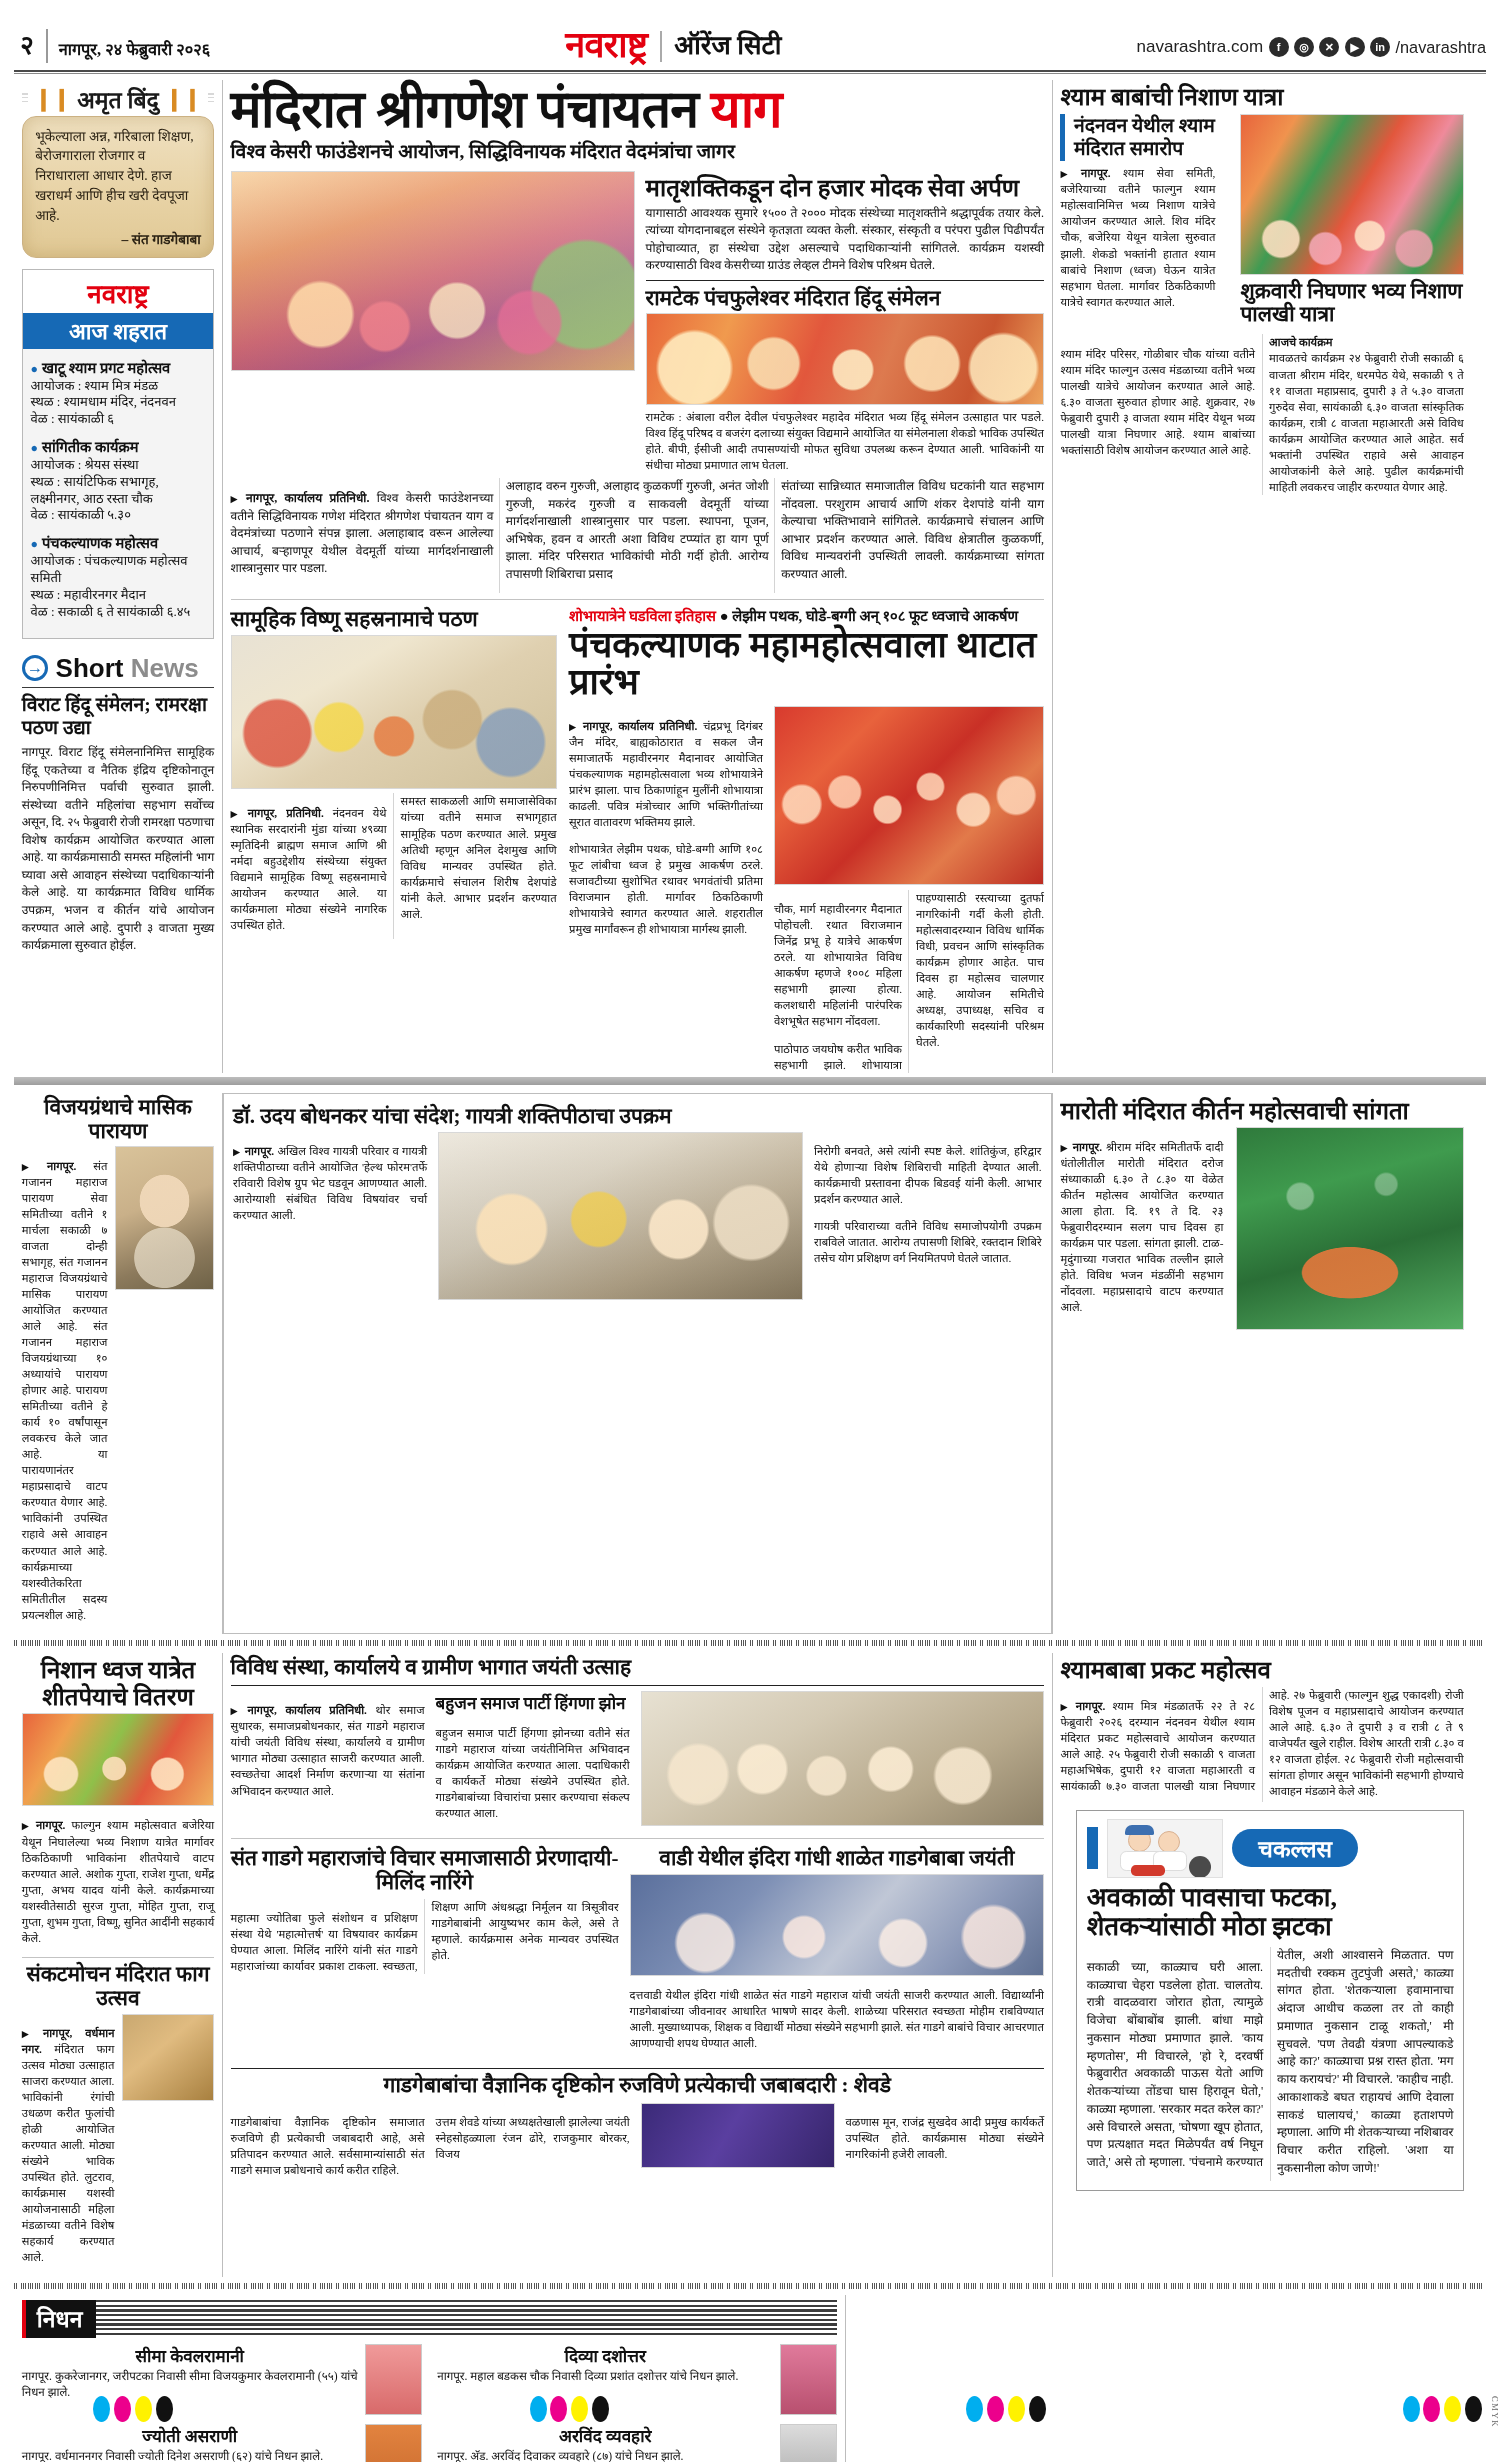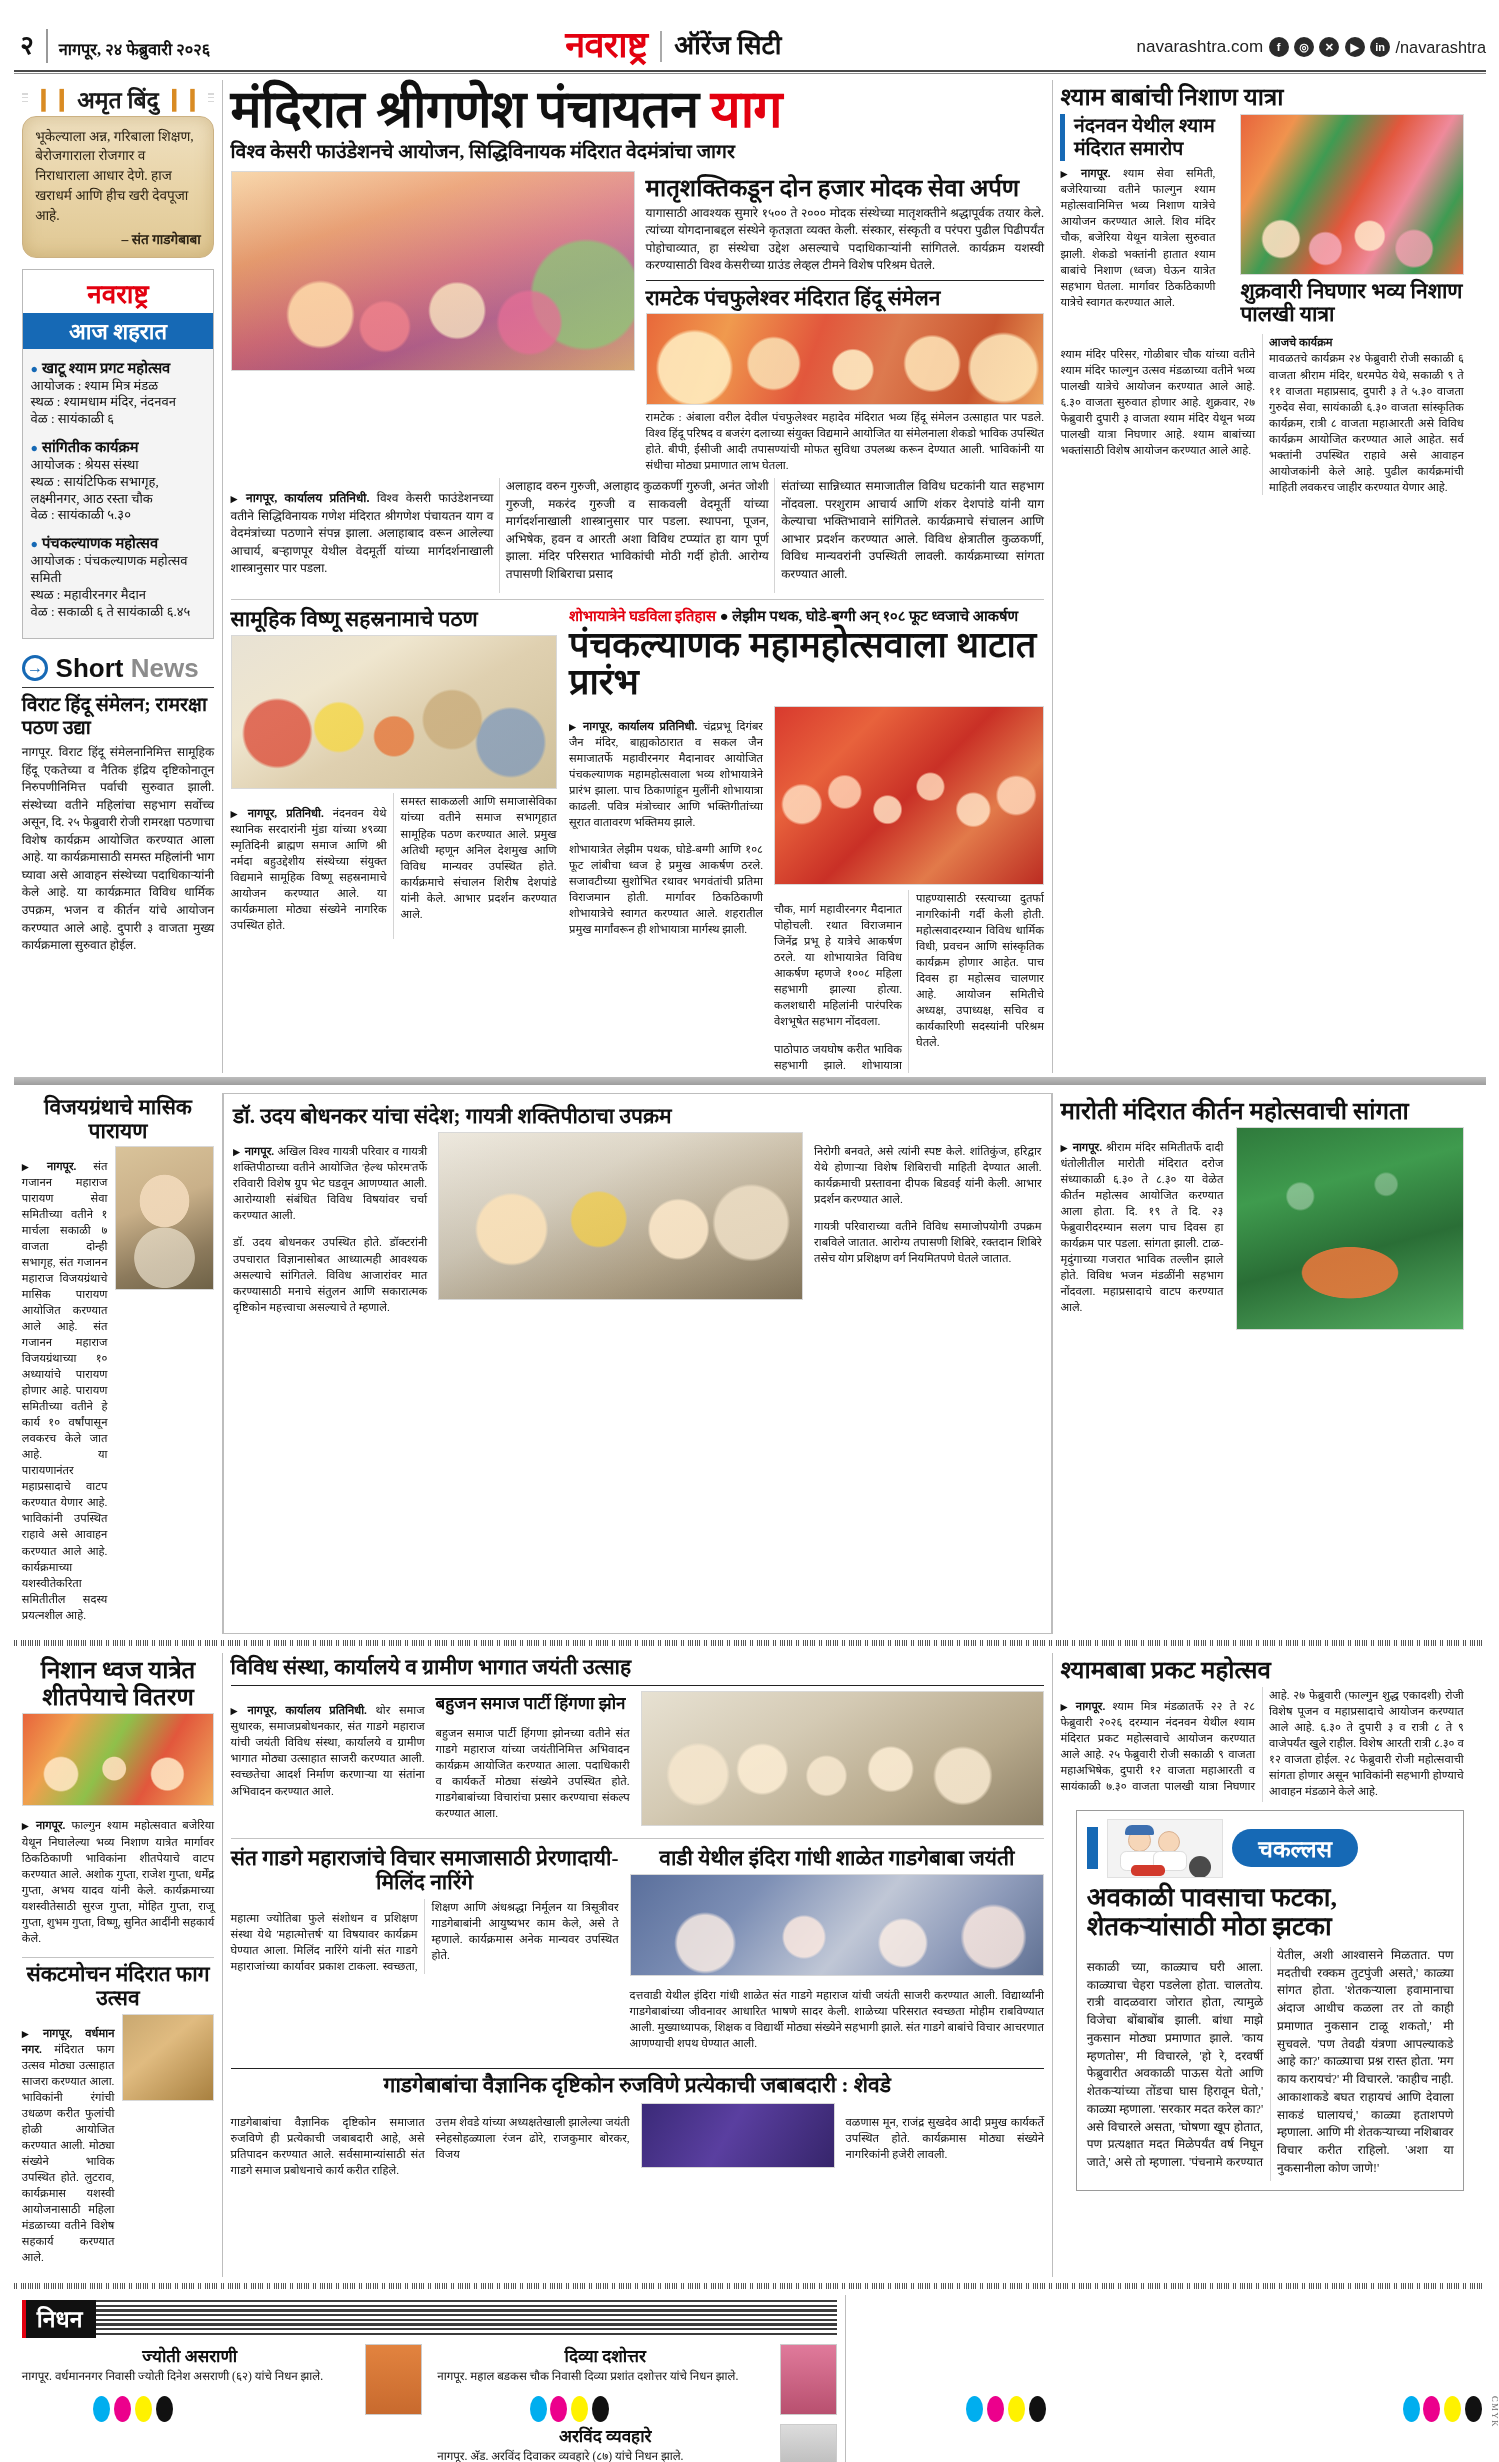--- a/index.html
+++ b/index.html
@@ -364,21 +364,20 @@
       </div>
     </div>
 
     <div class="vsep"></div>
 
     <div class="col colM" style="border:0.8px solid #bdbdbd; padding:7.8px 9.3px;">
       <div class="sec-h2">डॉ. उदय बोधनकर यांचा संदेश; गायत्री शक्तिपीठाचा उपक्रम</div>
       <div style="display:flex; gap:11px;">
         <div style="width:194px;">
           <p class="small"><span class="byline">नागपूर.</span> <span>अखिल विश्व गायत्री परिवार व गायत्री शक्तिपीठाच्या वतीने आयोजित 'हेल्थ फोरम'तर्फे रविवारी विशेष ग्रुप भेट घडवून आणण्यात आली. आरोग्याशी संबंधित विविध विषयांवर चर्चा करण्यात आली.</span></p>
-          <p class="small">डॉ. उदय बोधनकर उपस्थित होते. डॉक्टरांनी उपचारात विज्ञानासोबत आध्यात्मही आवश्यक असल्याचे सांगितले. विविध आजारांवर मात करण्यासाठी मनाचे संतुलन आणि सकारात्मक दृष्टिकोन महत्त्वाचा असल्याचे ते म्हणाले.</p>
         </div>
         <div style="width:365px;">
           <div class="ph" style="height:168px;
                background:linear-gradient(150deg,#e9e3d6 0%,#d8cfbc 35%,#b9a98c 68%,#8e7f63 100%);">
             <div class="sky" style="background:
               radial-gradient(circle at 20% 58%, rgba(250,225,185,.9) 0 11%, transparent 12%),
               radial-gradient(circle at 44% 52%, rgba(240,205,80,.8) 0 12%, transparent 13%),
               radial-gradient(circle at 66% 58%, rgba(250,230,200,.9) 0 11%, transparent 12%),
               radial-gradient(circle at 86% 54%, rgba(235,220,195,.9) 0 11%, transparent 12%),
               linear-gradient(180deg, rgba(255,255,255,.2), rgba(0,0,0,.1));"></div>
@@ -544,20 +543,27 @@
   <div class="grid">
     <div class="col" style="width:831px;">
       <div class="nidhan-hd">
         <div class="blk">निधन</div>
         <div class="lines"></div>
       </div>
       <div style="display:flex; gap:15.5px;">
         <div style="flex:1;">
           <div class="ob">
             <div class="txt">
+              <div class="nm">सीमा केवलरामानी</div>
+              <div class="ds">नागपूर. कुकरेजानगर, जरीपटका निवासी सीमा विजयकुमार केवलरामानी (५५) यांचे निधन झाले.</div>
+            </div>
+            <div class="pic" style="background:linear-gradient(#f09a9a,#d86a6a);"></div>
+          </div>
+          <div class="ob">
+            <div class="txt">
               <div class="nm">ज्योती असराणी</div>
               <div class="ds">नागपूर. वर्धमाननगर निवासी ज्योती दिनेश असराणी (६२) यांचे निधन झाले.</div>
             </div>
             <div class="pic" style="background:linear-gradient(#e2833f,#c86a2e);"></div>
           </div>
 
         </div>
         <div style="flex:1;">
           <div class="ob">
             <div class="txt">

